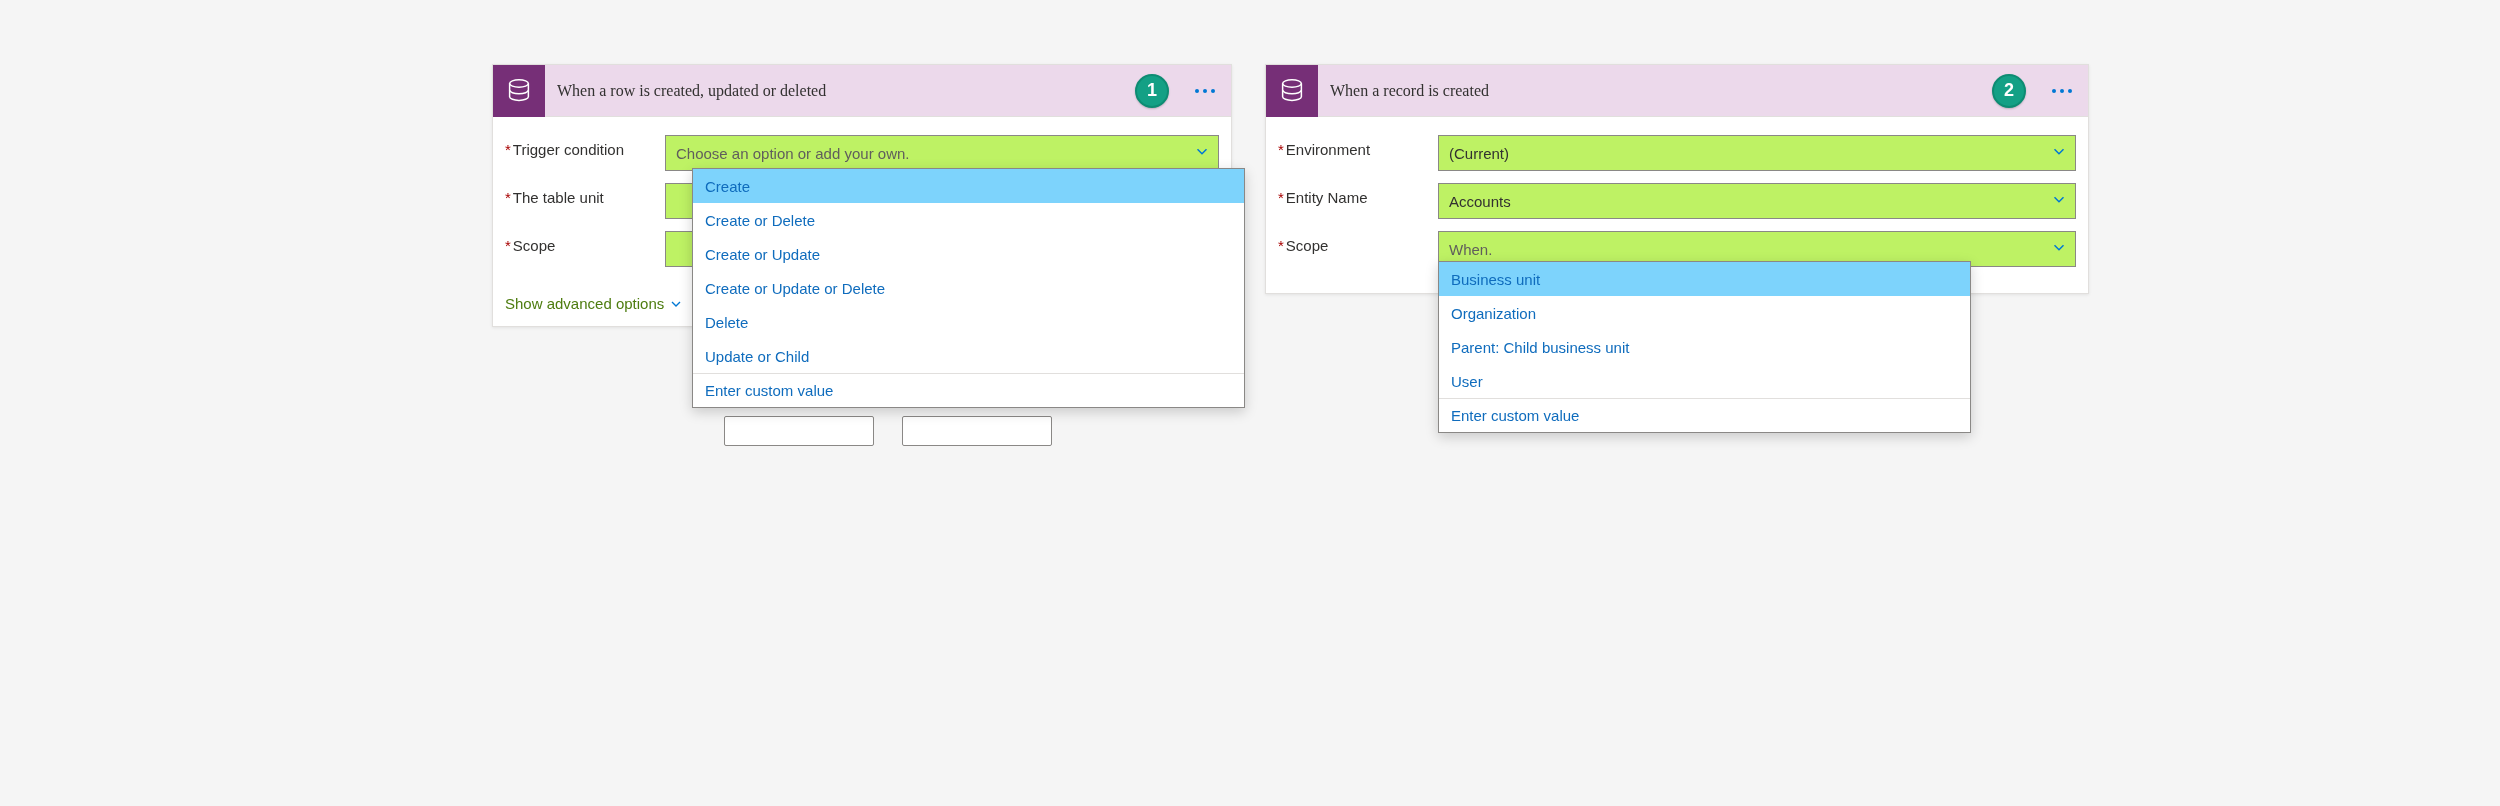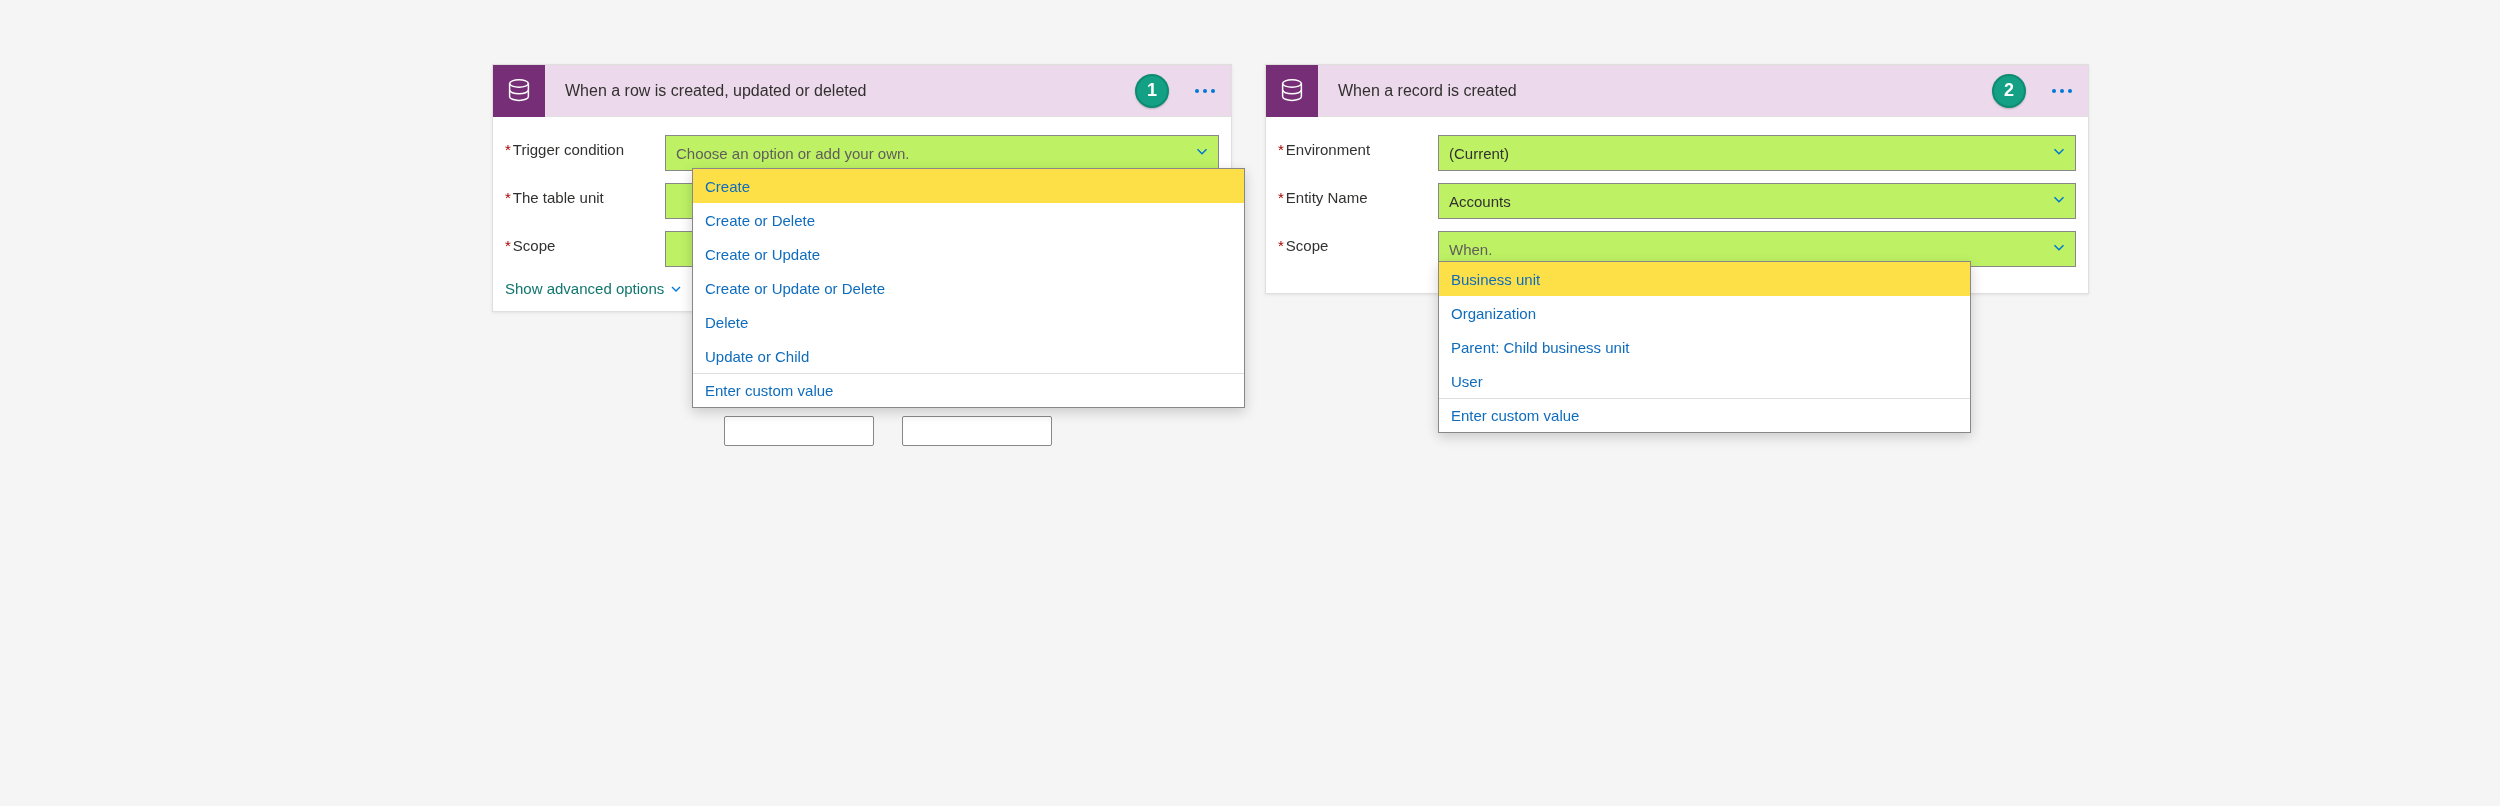--- a/index.html
+++ b/index.html
@@ -38,23 +38,24 @@
     height: 52px;
     background: #762f77;
     display: flex;
     align-items: center;
     justify-content: center;
     flex: 0 0 auto;
   }
   .trigger-icon svg { width: 30px; height: 30px; stroke: #ffffff; fill: none; stroke-width: 1.6; }
   .card-title {
     flex: 1 1 auto;
-    padding-left: 20px;
+    padding-left: 12px;
     font-size: 16px;
     color: #323130;
+    font-family: Liberation Serif, serif;
   }
   .badge {
     width: 34px; height: 34px;
     border-radius: 50%;
     background: #13a085;
     color: #ffffff;
     display: flex; align-items: center; justify-content: center;
     font-weight: 600;
     font-size: 18px;
     margin-right: 16px;
@@ -106,45 +107,45 @@
     position: absolute;
     right: 8px;
     top: 50%;
     transform: translateY(-50%);
     color: #0078d4;
     pointer-events: none;
   }
   .chevron svg { width: 18px; height: 18px; }
 
   .advanced-link {
-    color: #0f766e;
+    color: #4d7c0f;
     font-size: 15px;
     cursor: pointer;
     display: inline-flex;
     align-items: flex-end;
-    margin-top: 1px;
+    margin-top: 16px;
   }
   .advanced-link .chev-right { width: 16px; height: 16px; margin-left: 4px; }
 
   
   .dropdown {
     position: absolute;
     z-index: 50;
     background: #ffffff;
     border: 1px solid #8a8886;
     box-shadow: 0 4px 12px rgba(0,0,0,0.18);
   }
   .dropdown .opt {
     padding: 8px 12px;
     font-size: 15px;
     color: #0f6cbd;
     cursor: pointer;
     border-top: 1px solid transparent;
   }
-  .dropdown .opt.highlight { background: #fde047; }
+  .dropdown .opt.highlight { background: #7dd3fc; }
   .dropdown .divider { border-top: 1px solid #e1dfdd; }
   .dropdown .custom { color: #0f6cbd; }
 
   
   .ghost-btns {
     position: absolute;
     left: 254px;
     top: 416px;
     display: flex;
     gap: 28px;

